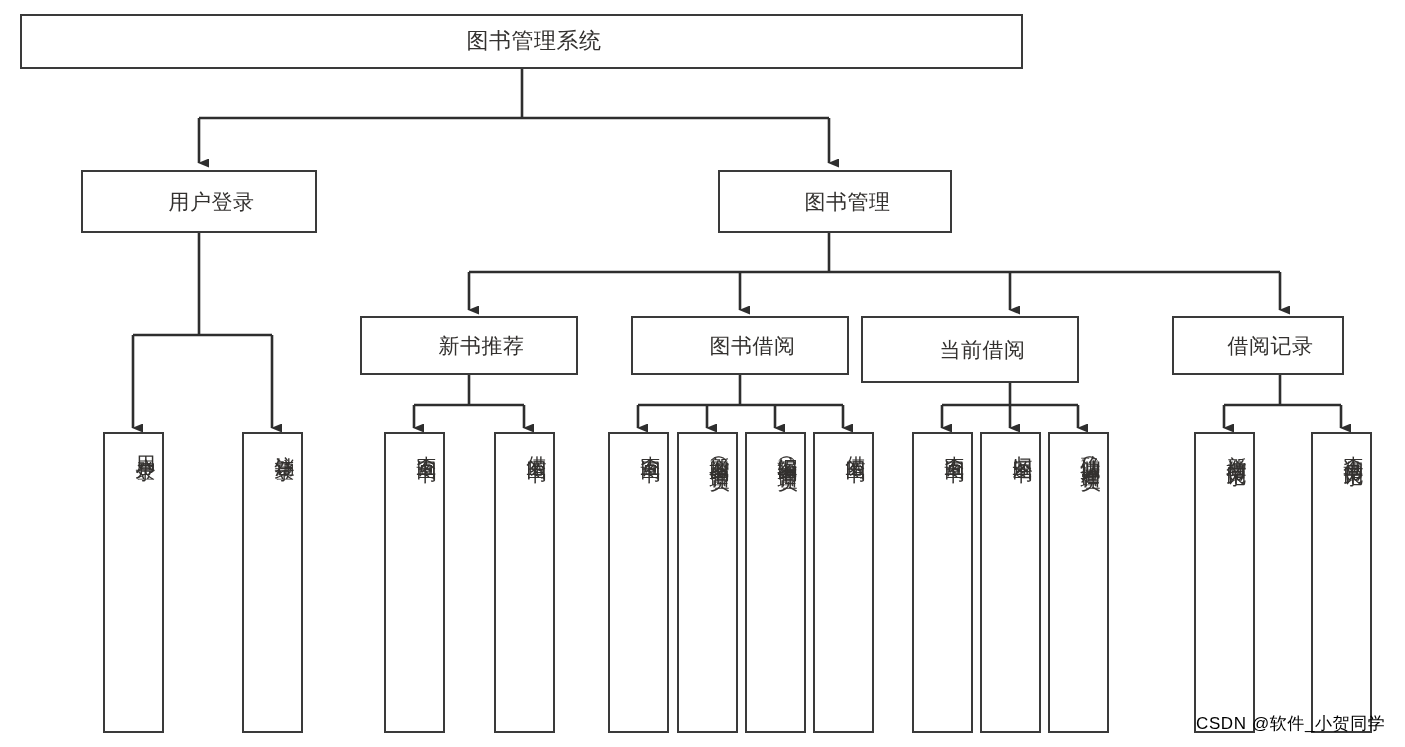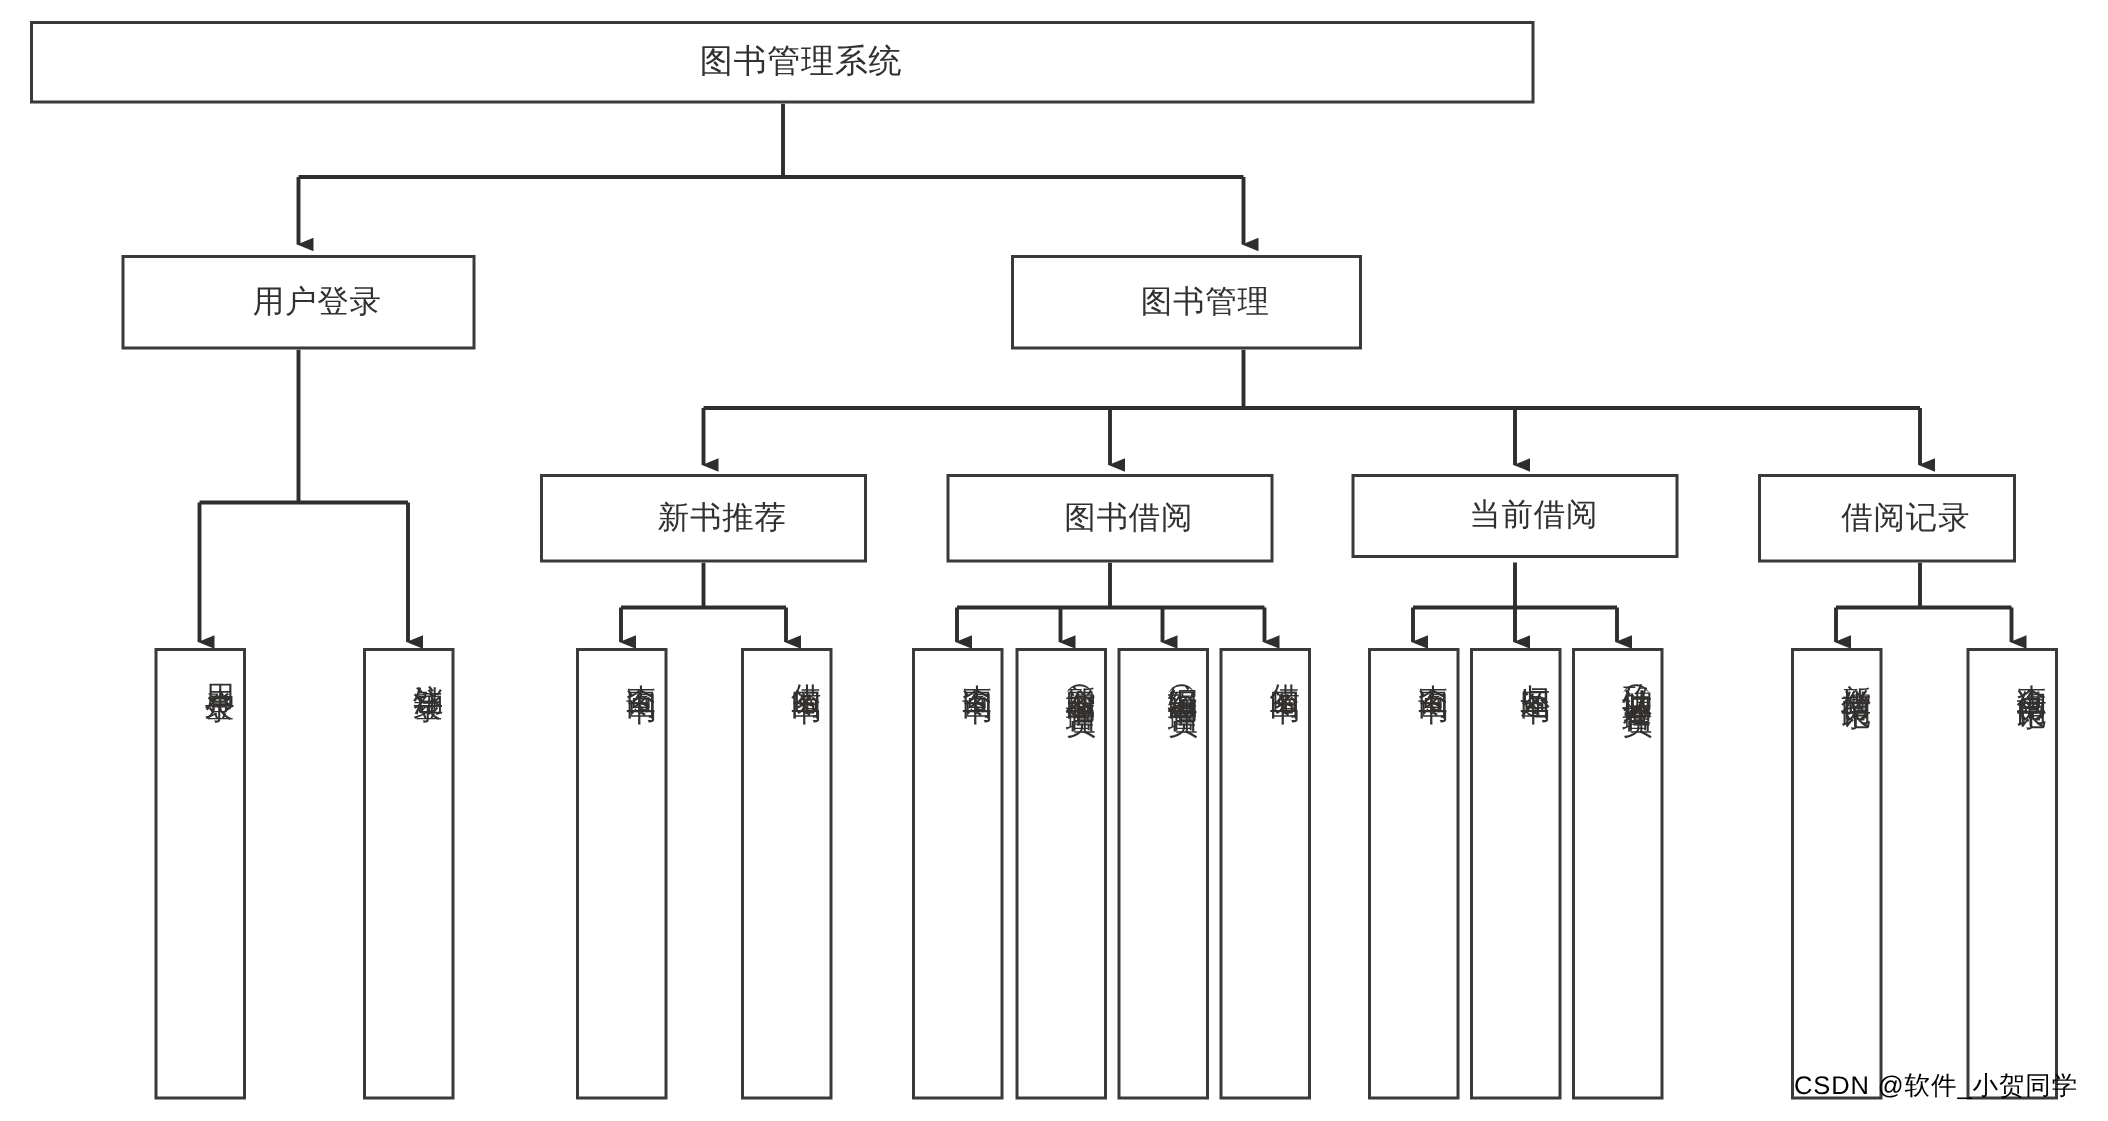--- a/index.html
+++ b/index.html
@@ -131,31 +131,31 @@
     </g>
   </svg>
 
   <div class="node horizontal root" style="left:20px; top:14px; width:1003px; height:55px;">
     <span class="node-label">图书管理系统</span>
   </div>
 
   <div class="node horizontal" style="left:81px; top:170px; width:236px; height:63px;">
     <span class="node-label">用户登录</span>
   </div>
-  <div class="node horizontal" style="left:674px; top:170px; width:234px; height:63px;">
+  <div class="node horizontal" style="left:718px; top:170px; width:234px; height:63px;">
     <span class="node-label">图书管理</span>
   </div>
 
   <div class="node horizontal" style="left:631px; top:316px; width:218px; height:59px;">
     <span class="node-label">图书借阅</span>
   </div>
   <div class="node horizontal" style="left:360px; top:316px; width:218px; height:59px;">
     <span class="node-label">新书推荐</span>
   </div>
-  <div class="node horizontal" style="left:901px; top:316px; width:218px; height:56px;">
+  <div class="node horizontal" style="left:861px; top:316px; width:218px; height:67px;">
     <span class="node-label">当前借阅</span>
   </div>
   <div class="node horizontal" style="left:1172px; top:316px; width:172px; height:59px;">
     <span class="node-label">借阅记录</span>
   </div>
 
   <div class="node vertical" style="left:103px; top:432px; width:61px; height:301px;">
     <span class="node-label">用户登录</span>
   </div>
   <div class="node vertical" style="left:242px; top:432px; width:61px; height:301px;">

